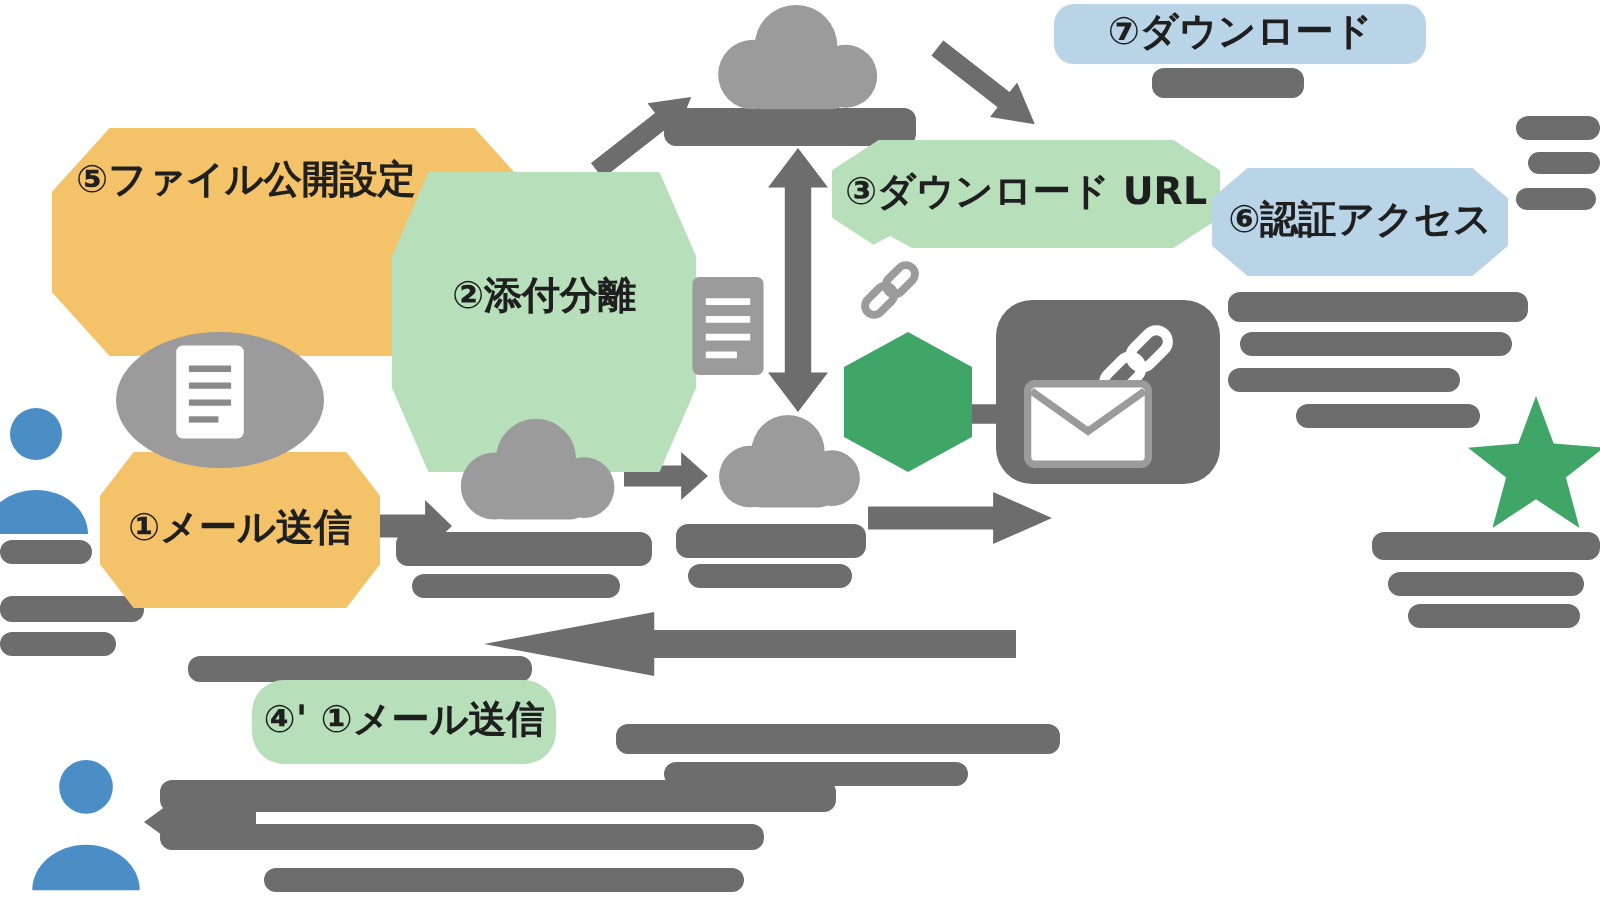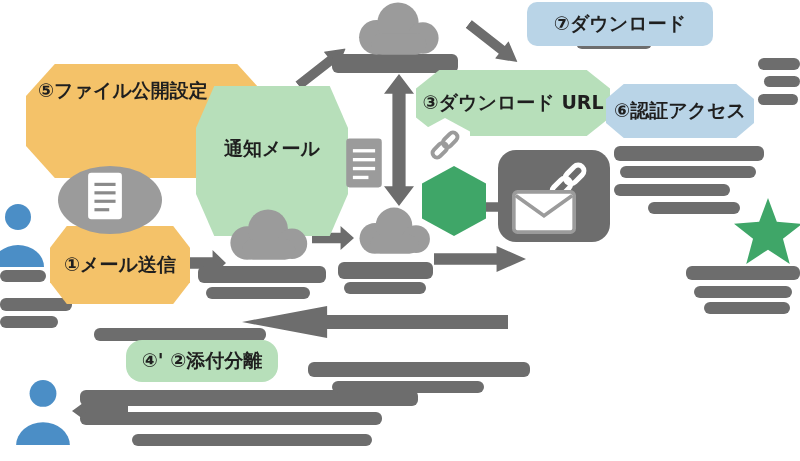--- a/index.html
+++ b/index.html
@@ -72,42 +72,42 @@
   <div class="abs txtbar" style="left:332px;top:381px;width:152px;height:12px;"></div>
   <div class="abs txtbar" style="left:758px;top:58px;width:42px;height:12px;"></div>
   <div class="abs txtbar" style="left:764px;top:76px;width:36px;height:11px;"></div>
   <div class="abs txtbar" style="left:758px;top:94px;width:40px;height:11px;"></div>
 
   <div class="abs blob octagon bg-orange" style="left:26px;top:64px;width:240px;height:114px;padding:16px 0 0 12px;">
     <span class="lbl">⑤ファイル公開設定</span>
   </div>
 
   <div class="abs blob octagon bg-green" style="left:196px;top:86px;width:152px;height:150px;padding-top:52px;justify-content:center;">
-    <span class="lbl">通知メール</span>
-  </div>
-
-  <div class="abs blob octagon bg-green center" style="left:416px;top:70px;width:194px;height:66px;">
+    <span class="lbl">②添付分離</span>
+  </div>
+
+  <div class="abs blob octagon bg-green center" style="left:416px;top:70px;width:194px;height:54px;">
     <span class="lbl">③ダウンロード URL</span>
   </div>
 
   <div class="abs blob octagon bg-blue center" style="left:606px;top:84px;width:148px;height:54px;">
     <span class="lbl">⑥認証アクセス</span>
   </div>
 
-  <div class="abs blob pill bg-blue center" style="left:527px;top:2px;width:186px;height:44px;">
+  <div class="abs blob pill bg-blue center" style="left:527px;top:2px;width:186px;height:30px;">
     <span class="lbl">⑦ダウンロード</span>
   </div>
 
   <div class="abs blob octagon bg-orange center" style="left:50px;top:226px;width:140px;height:78px;">
     <span class="lbl">①メール送信</span>
   </div>
 
 
   <div class="abs blob pill bg-green center" style="left:126px;top:340px;width:152px;height:42px;border-radius:16px;">
-    <span class="lbl">④' ②添付分離</span>
+    <span class="lbl">④' ①メール送信</span>
   </div>
 
   <div class="abs" style="left:336px;top:0px;width:124px;height:58px;">
     <svg viewBox="0 0 120 70">
         <g fill="#9b9b9b">
           <circle cx="34" cy="45" r="21"></circle>
           <circle cx="60" cy="28" r="25"></circle>
           <circle cx="90" cy="46" r="19"></circle>
           <rect x="28" y="40" width="66" height="26" rx="13"></rect>
         </g>

